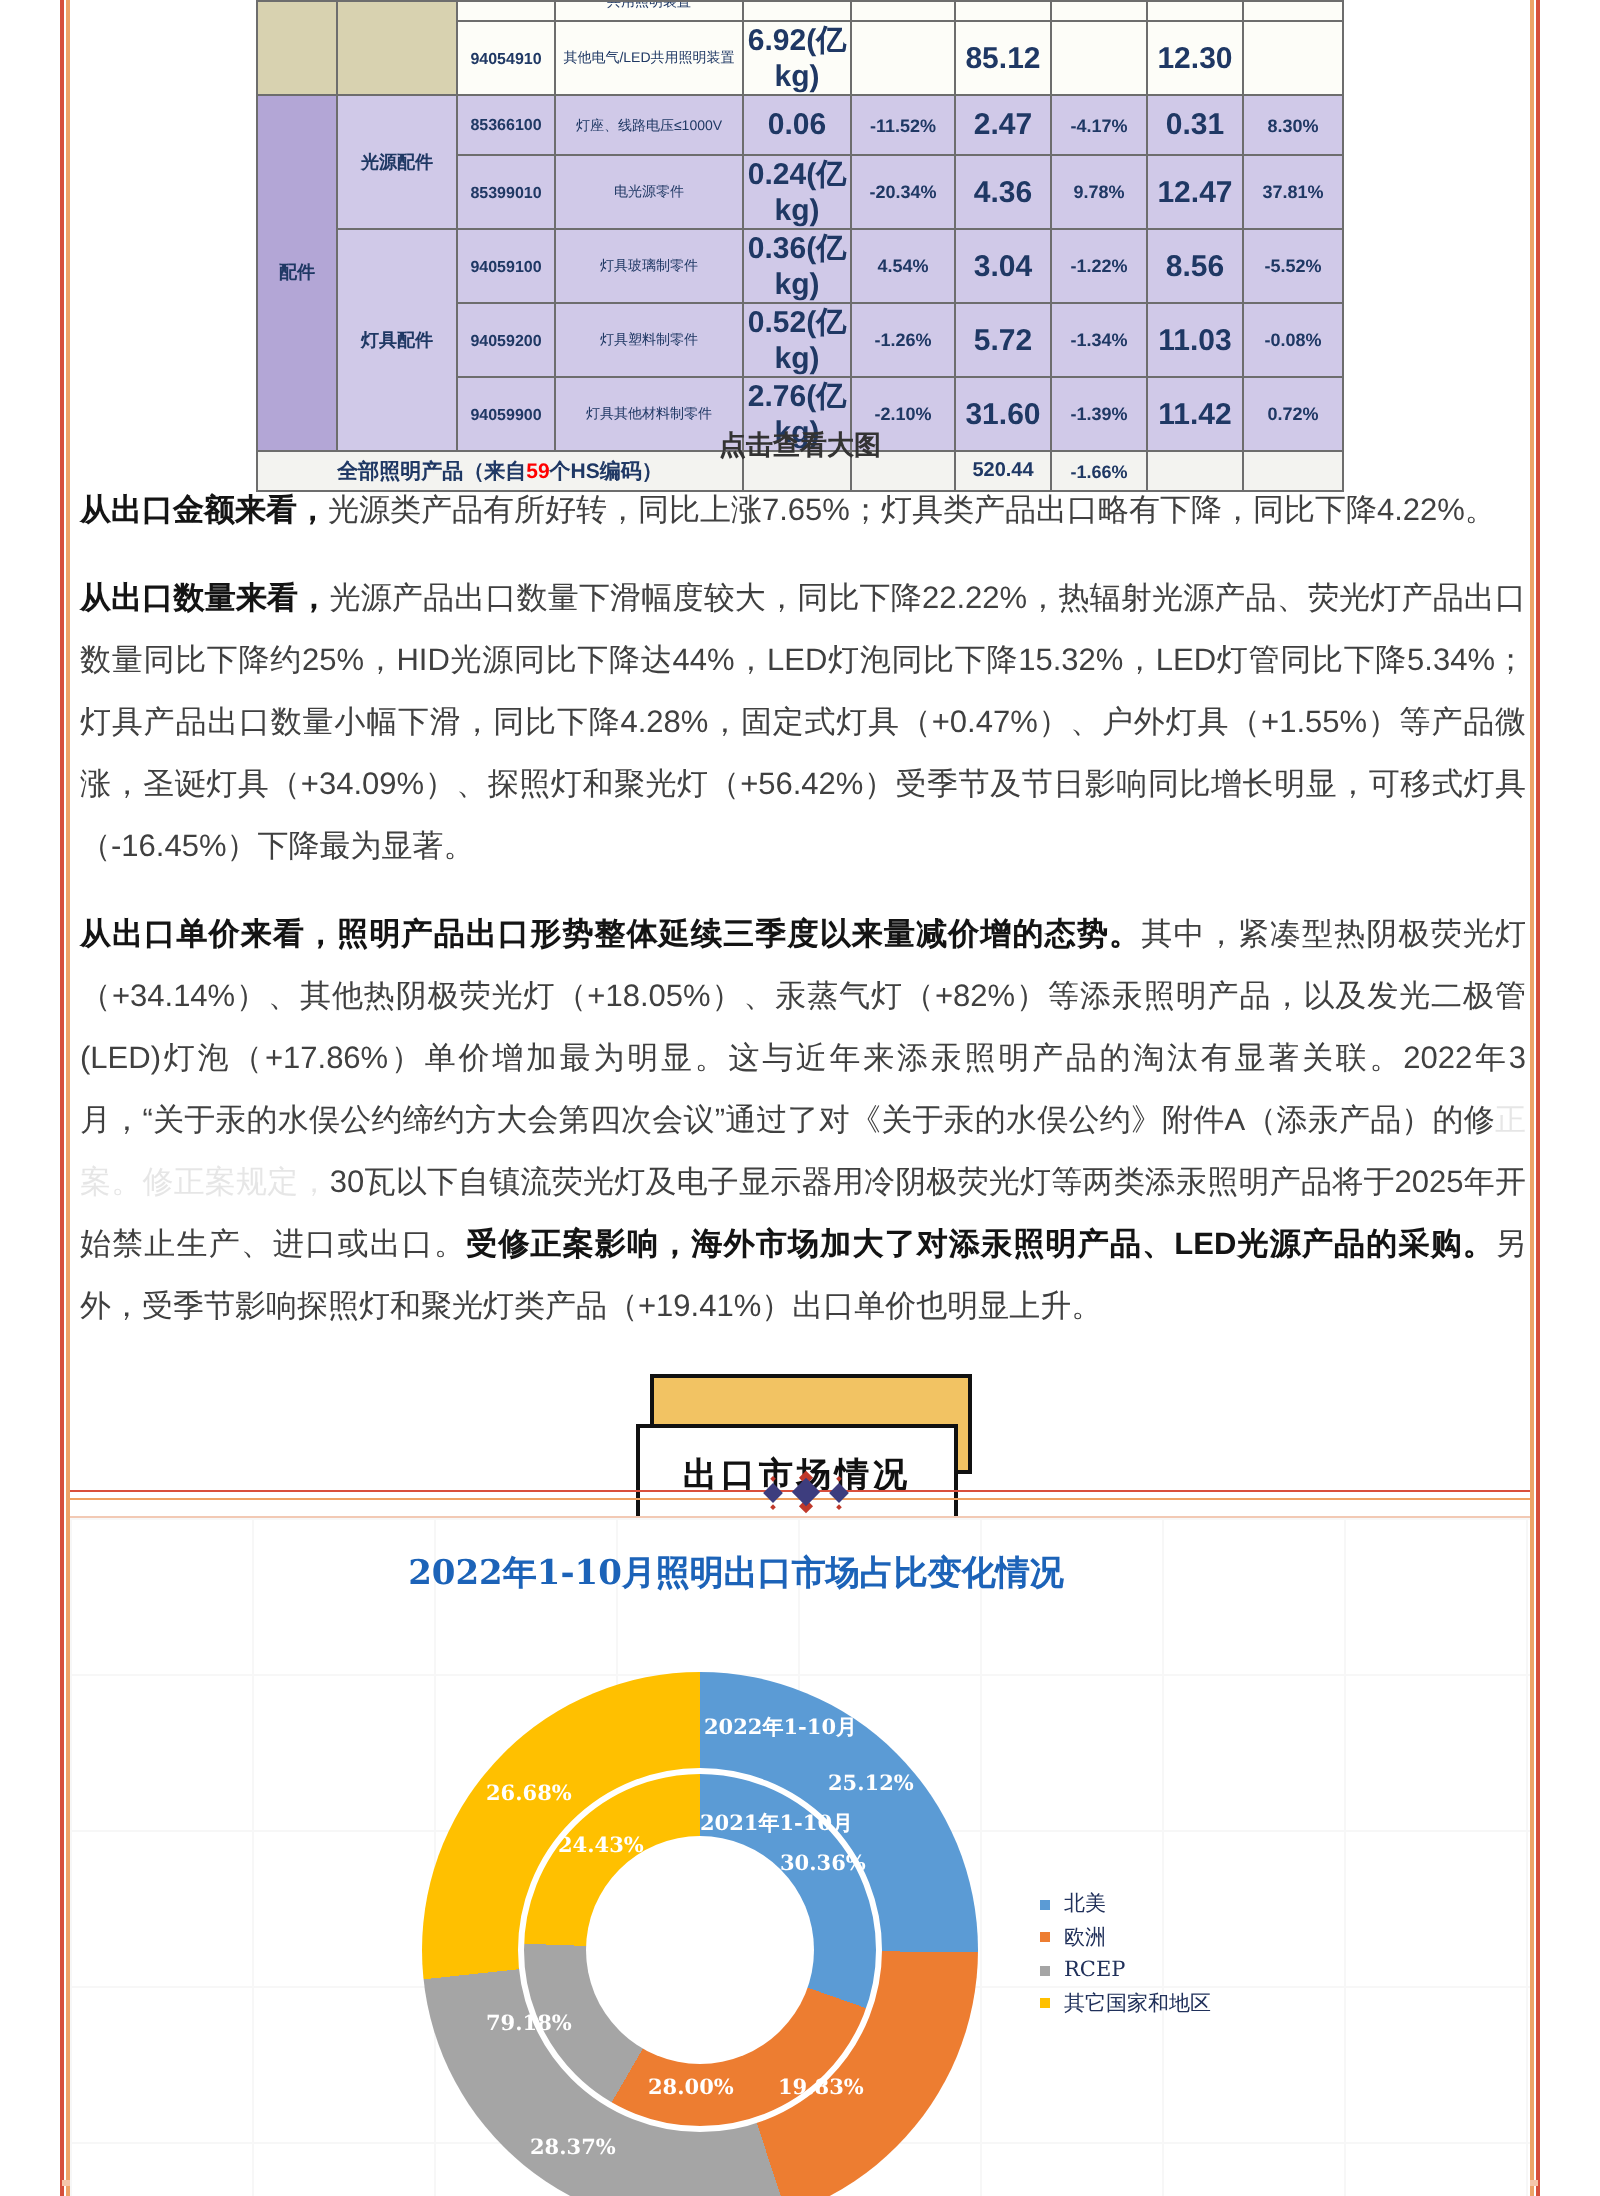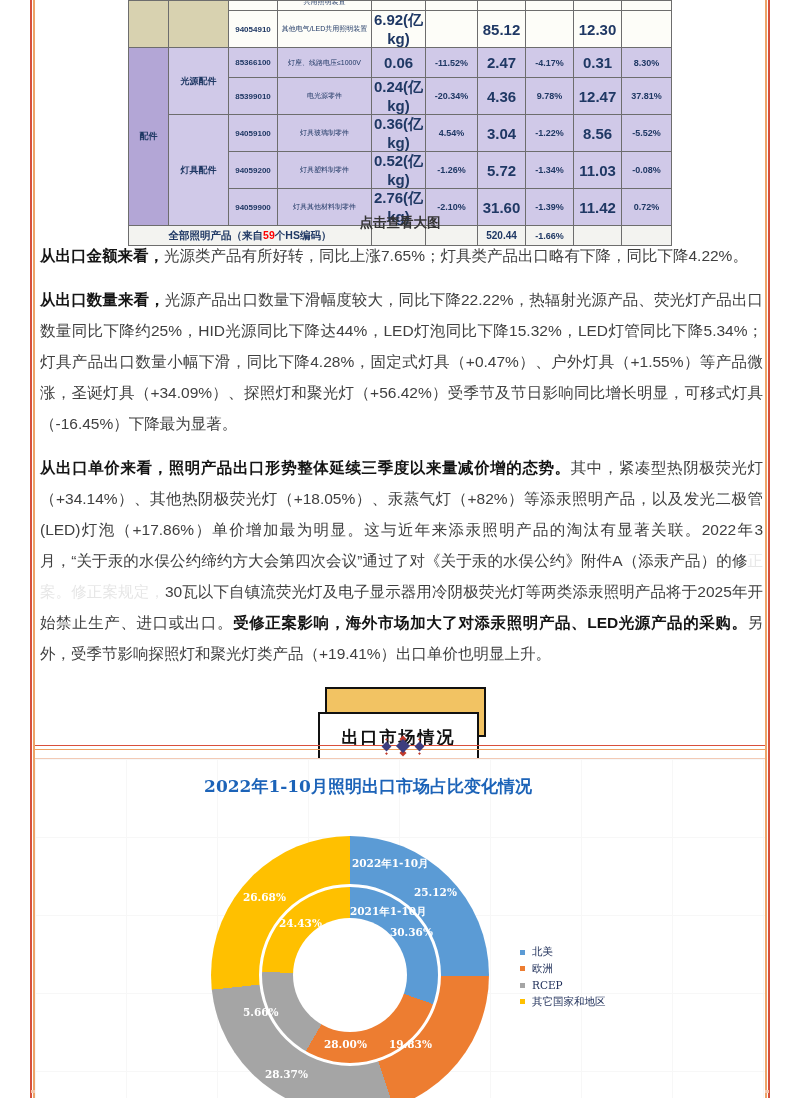--- a/index.html
+++ b/index.html
@@ -212,21 +212,21 @@
 <div class="ring ring-outer" id="ring-outer" style="background: conic-gradient(rgb(91, 155, 213) 0deg, rgb(91, 155, 213) 90.43deg, rgb(237, 125, 49) 90.43deg, rgb(237, 125, 49) 161.82deg, rgb(165, 165, 165) 161.82deg, rgb(165, 165, 165) 263.95deg, rgb(255, 192, 0) 263.95deg, rgb(255, 192, 0) 360deg);"></div>
 <div class="ring ring-inner" id="ring-inner" style="background: conic-gradient(rgb(91, 155, 213) 0deg, rgb(91, 155, 213) 109.3deg, rgb(237, 125, 49) 109.3deg, rgb(237, 125, 49) 210.1deg, rgb(165, 165, 165) 210.1deg, rgb(165, 165, 165) 272.05deg, rgb(255, 192, 0) 272.05deg, rgb(255, 192, 0) 360deg);"></div>
 <div class="hole"></div>
 
 <div class="dlabel" style="left:352px;top:857px;">2022年1-10月</div>
 <div class="dlabel" style="left:414px;top:886px;">25.12%</div>
 <div class="dlabel" style="left:350px;top:905px;">2021年1-10月</div>
 <div class="dlabel" style="left:390px;top:926px;">30.36%</div>
 <div class="dlabel" style="left:243px;top:891px;">26.68%</div>
 <div class="dlabel" style="left:279px;top:917px;">24.43%</div>
-<div class="dlabel" style="left:243px;top:1006px;">5.66%</div>
+<div class="dlabel" style="left:243px;top:1006px;">79.18%</div>
 <div class="dlabel" style="left:324px;top:1038px;">28.00%</div>
 <div class="dlabel" style="left:389px;top:1038px;">19.83%</div>
 <div class="dlabel" style="left:265px;top:1068px;">28.37%</div>
 
 <div class="legend">
   <div class="legend-item">
     <span class="legend-swatch" style="background: rgb(91, 155, 213);"></span>
     <span class="legend-label">北美</span>
   </div>
   <div class="legend-item">

